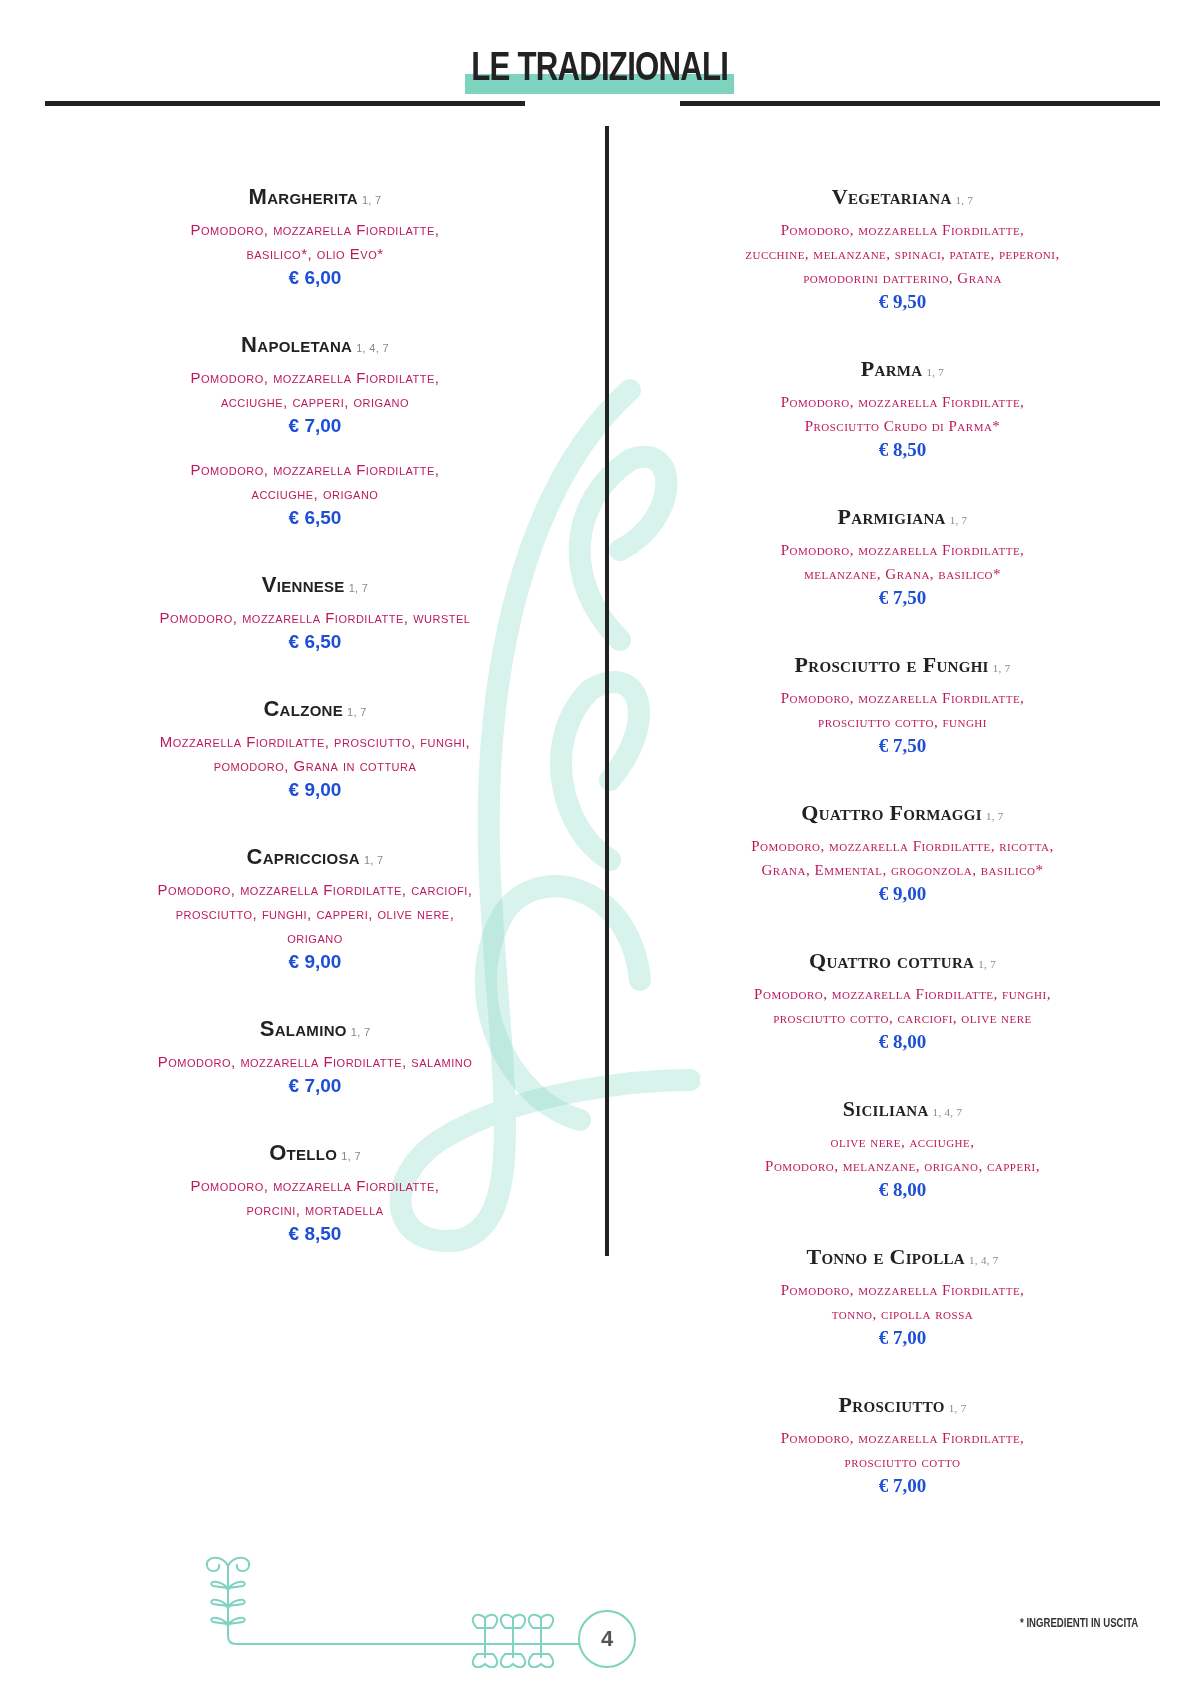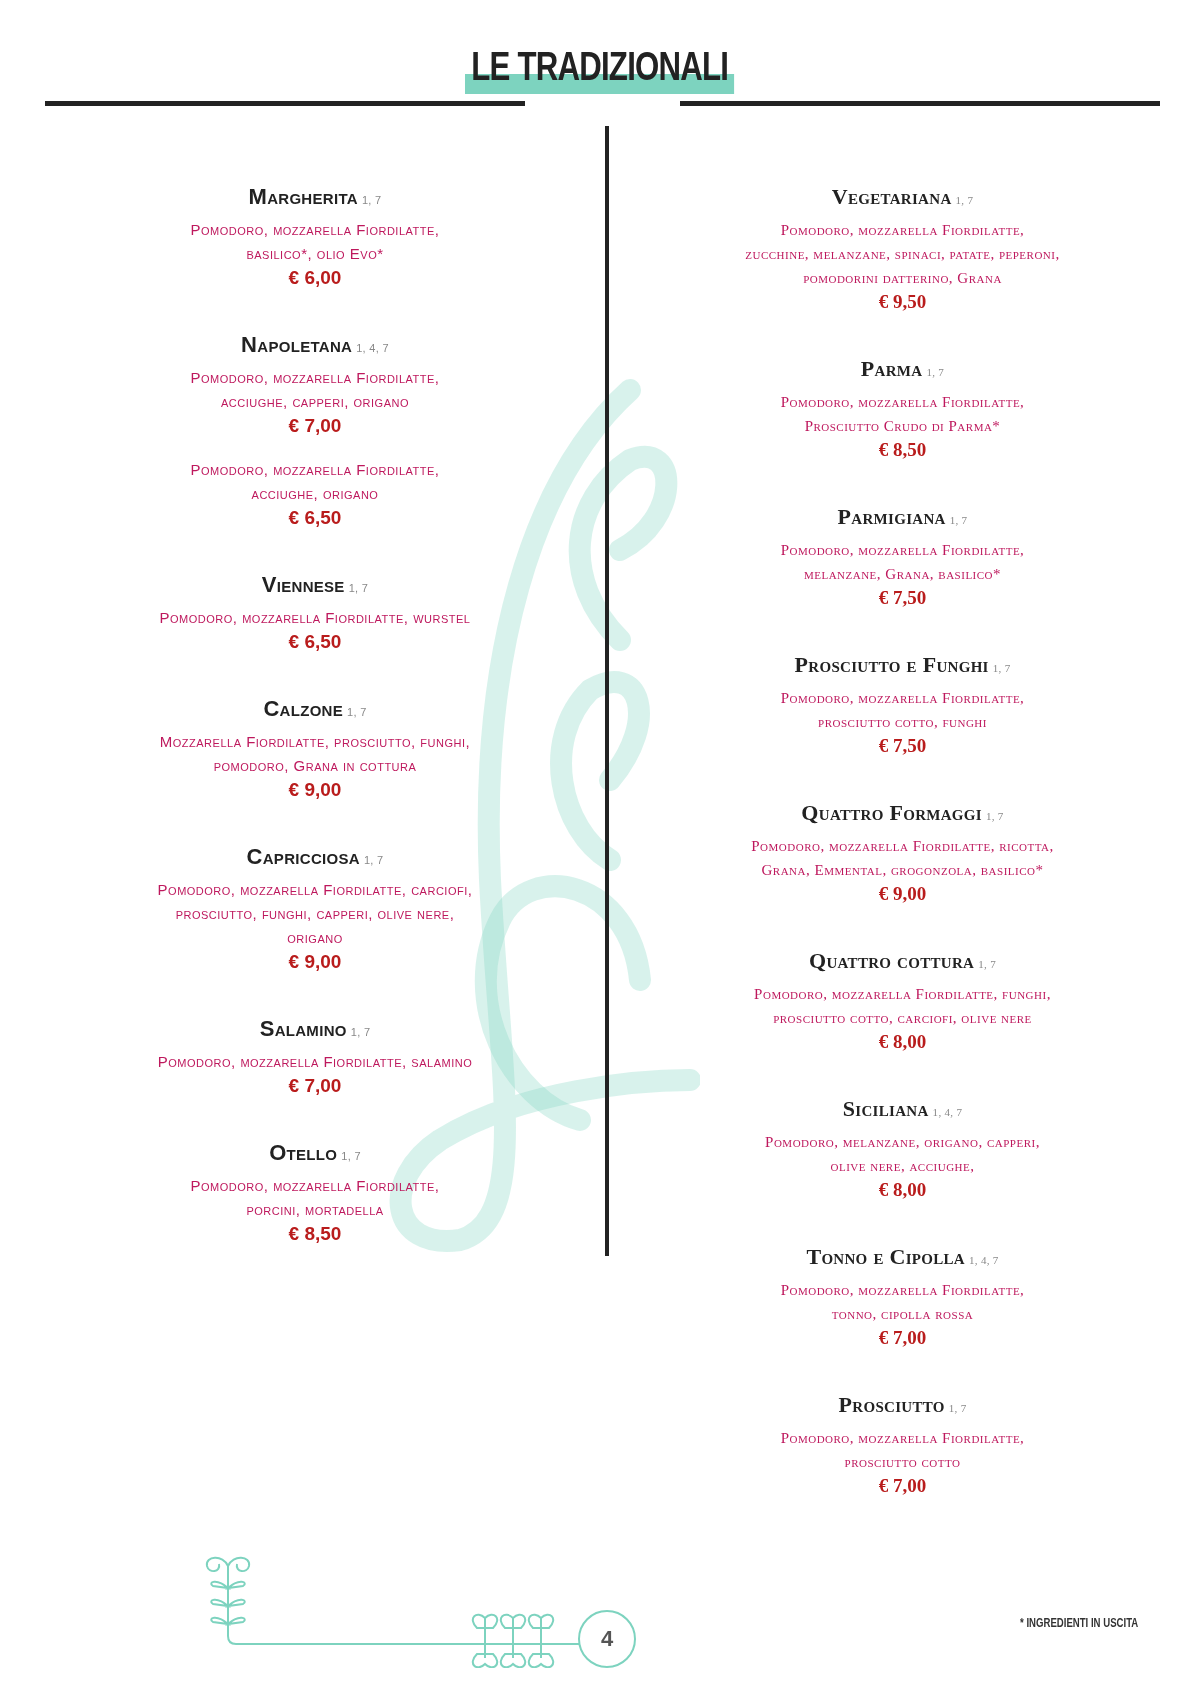--- a/index.html
+++ b/index.html
@@ -10,21 +10,21 @@
   .rule { position:absolute; height:5px; background:#222; }
   .vline { position:absolute; left:605px; top:126px; width:4px; height:1130px; background:#222; }
   .watermark { position:absolute; left:380px; top:360px; width:320px; height:920px; z-index:0; }
   .col { position:absolute; top:142px; text-align:center; z-index:1; }
   .col-left { left:40px; width:550px; }
   .col-right { left:625px; width:555px;font-family:Liberation Serif, serif; }
   .item { margin-bottom:20px; }
   .name { font-weight:bold; font-size:22px; font-variant:small-caps; line-height:36px; color:#222; letter-spacing:0.3px;margin-top:37px; }
   .allergens { font-weight:normal; font-size:11px; color:#888; margin-left:4px; }
   .desc { font-size:15px; font-variant:small-caps; color:#be185d; line-height:24px; letter-spacing:0.5px; }
-  .price { font-weight:bold; font-size:19px; color:#b91c1c; line-height:24px; }
+  .price { font-weight:bold; font-size:19px; color:#1d4ed8; line-height:24px; }
   .footer-art { position:absolute; left:195px; top:1548px; width:460px; height:120px; }
   .page-num { position:absolute; left:578px; top:1610px; width:54px; height:54px; border:2px solid #7dd3bf; border-radius:50%; text-align:center; line-height:54px; font-weight:bold; font-size:22px; color:#555; background:#fff; }
   .footnote { position:absolute; left:1020px; top:1616px; font-weight:bold; font-size:12px; color:#333; transform:scaleX(0.8); transform-origin:left; }
 </style>
 </head>
 <body>
 
 <svg class="watermark" viewBox="0 0 320 920" xmlns="http://www.w3.org/2000/svg">
   <g fill="none" stroke="#7dd3bf" stroke-opacity="0.3" stroke-width="22" stroke-linecap="round">
     <path d="M250 30 C 150 120, 100 300, 110 520 C 120 720, 150 860, 80 880 C 10 890, 0 820, 60 780 C 140 730, 260 720, 310 720"></path>
@@ -126,22 +126,22 @@
       <div class="price">€ 9,00</div>
     </div>
     <div class="item">
       <div class="name"><span>Quattro cottura</span><span class="allergens">1, 7</span></div>
       <div class="desc">Pomodoro, mozzarella Fiordilatte, funghi,</div>
       <div class="desc">prosciutto cotto, carciofi, olive nere</div>
       <div class="price">€ 8,00</div>
     </div>
     <div class="item">
       <div class="name"><span>Siciliana</span><span class="allergens">1, 4, 7</span></div>
+      <div class="desc">olive nere, acciughe,</div>
       <div class="desc">Pomodoro, melanzane, origano, capperi,</div>
-      <div class="desc">olive nere, acciughe,</div>
       <div class="price">€ 8,00</div>
     </div>
     <div class="item">
       <div class="name"><span>Tonno e Cipolla</span><span class="allergens">1, 4, 7</span></div>
       <div class="desc">Pomodoro, mozzarella Fiordilatte,</div>
       <div class="desc">tonno, cipolla rossa</div>
       <div class="price">€ 7,00</div>
     </div>
     <div class="item">
       <div class="name"><span>Prosciutto</span><span class="allergens">1, 7</span></div>

